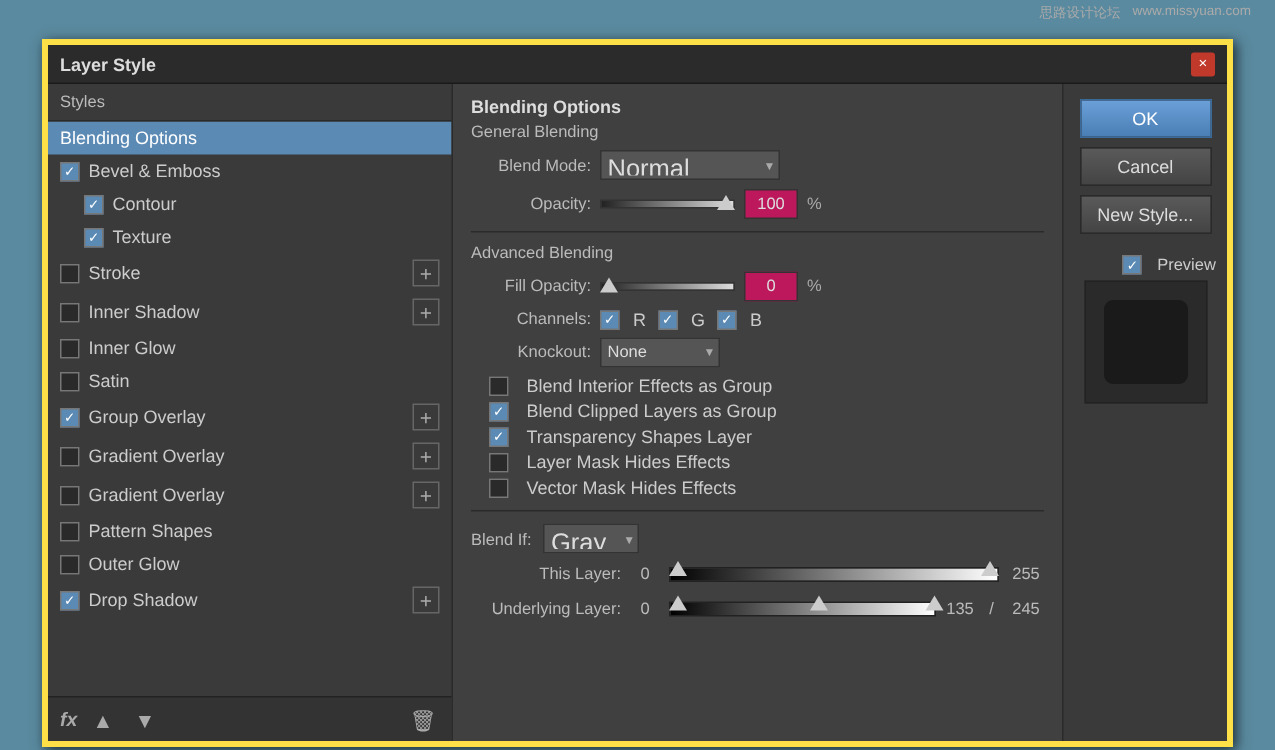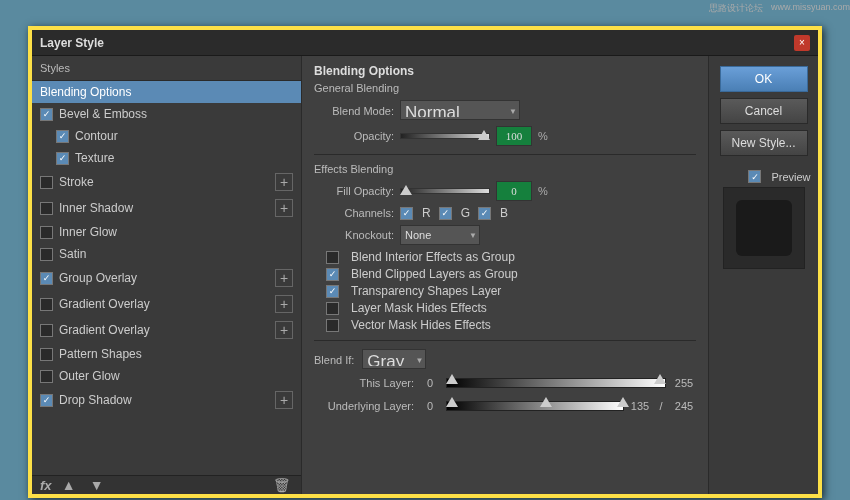--- a/index.html
+++ b/index.html
@@ -122,21 +122,21 @@
     }
     .checkbox.checked {
       background: #5b8ab5;
     }
     .checkbox.checked::after {
       content: '✓';
       color: #fff;
       font-size: 9px;
     }
     .fx-bar {
-      height: 19px;
+      height: 30px;
       background: #333;
       border-top: 1px solid #222;
       display: flex;
       align-items: center;
       padding: 0 8px;
       gap: 6px;
       justify-content: space-between;
     }
     .fx-icon {
       color: #aaa;
@@ -210,29 +210,28 @@
       content: '▼';
       position: absolute;
       right: 3px;
       top: 50%;
       transform: translateY(-50%);
       font-size: 8px;
       color: #aaa;
       pointer-events: none;
     }
     .num-input {
-      background: #15803d;
+      background: #be185d;
       border: 1px solid #333;
       color: #ddd;
       font-size: 11px;
       padding: 1px 3px;
       height: 20px;
       width: 36px;
       text-align: center;
-      font-family: Liberation Serif, serif;
     }
     .unit-label {
       color: #aaa;
       font-size: 11px;
     }
 
     .divider {
       height: 1px;
       background: #2a2a2a;
       margin: 8px 0;
@@ -469,21 +468,21 @@
         <div style="position:relative;width:90px;height:14px;flex-shrink:0;">
           <div style="position:absolute;top:4px;left:0;right:0;height:6px;background:linear-gradient(to right,#222,#ddd);border:1px solid #333;"></div>
           <div style="position:absolute;top:1px;right:0px;width:0;height:0;border-left:6px solid transparent;border-right:6px solid transparent;border-bottom:10px solid #ccc;"></div>
         </div>
         <input type="text" class="num-input" value="100" style="width: 36px;">
         <span class="unit-label">%</span>
       </div>
 
       <div class="divider"></div>
 
-      <div class="sub-section-title">Effects Blending</div>
+      <div class="sub-section-title">Advanced Blending</div>
 
       <div class="row">
         <span class="row-label">Fill Opacity:</span>
         <div style="position:relative;width:90px;height:14px;flex-shrink:0;">
           <div style="position:absolute;top:4px;left:0;right:0;height:6px;background:linear-gradient(to right,#222,#ddd);border:1px solid #333;"></div>
           <div style="position:absolute;top:1px;left:0px;width:0;height:0;border-left:6px solid transparent;border-right:6px solid transparent;border-bottom:10px solid #ccc;"></div>
         </div>
         <input type="text" class="num-input" value="0" style="width: 36px;">
         <span class="unit-label">%</span>
       </div>
@@ -594,16 +593,16 @@
         </div>
         <div class="preview-canvas">
           <div class="preview-inner"></div>
         </div>
       </div>
     </div>
 
   </div>
 </div>
 
-<div style="position:absolute;top:2px;right:0;color:#aaa;font-size:9px;display:flex;gap:8px;">
+<div style="position:absolute;top:2px;right:16px;color:#aaa;font-size:9px;display:flex;gap:8px;">
   <span>思路设计论坛</span>
   <span>www.missyuan.com</span>
 </div>
 
 </body></html>

